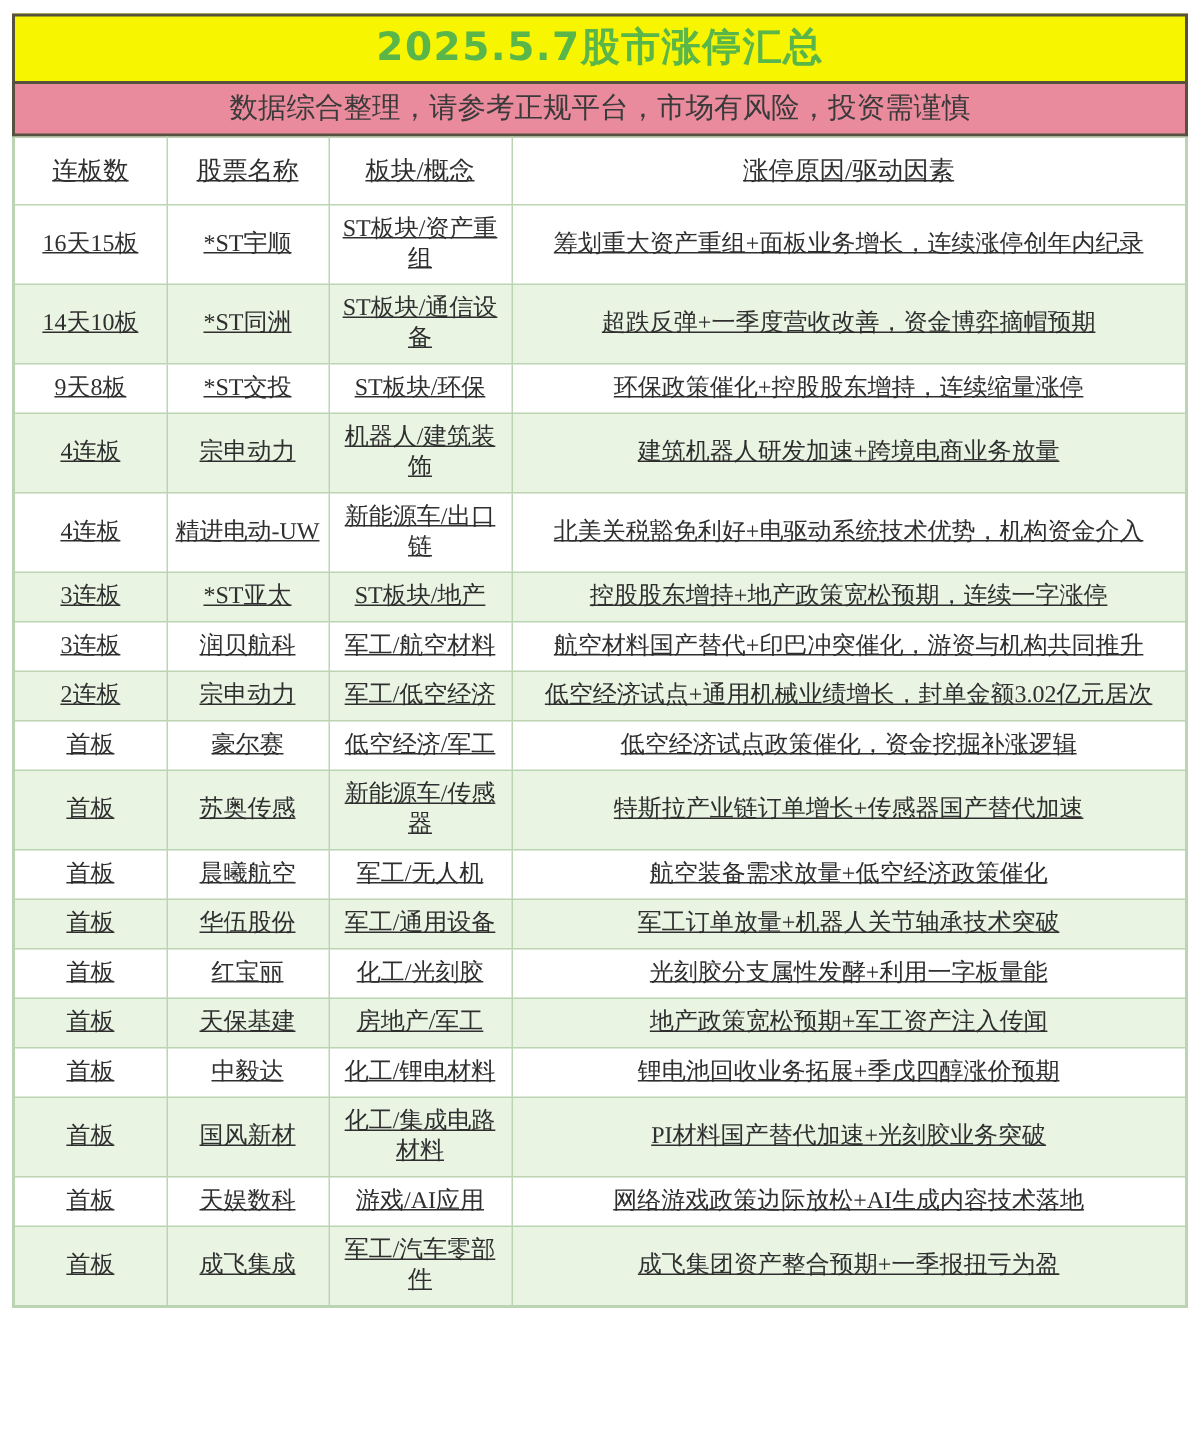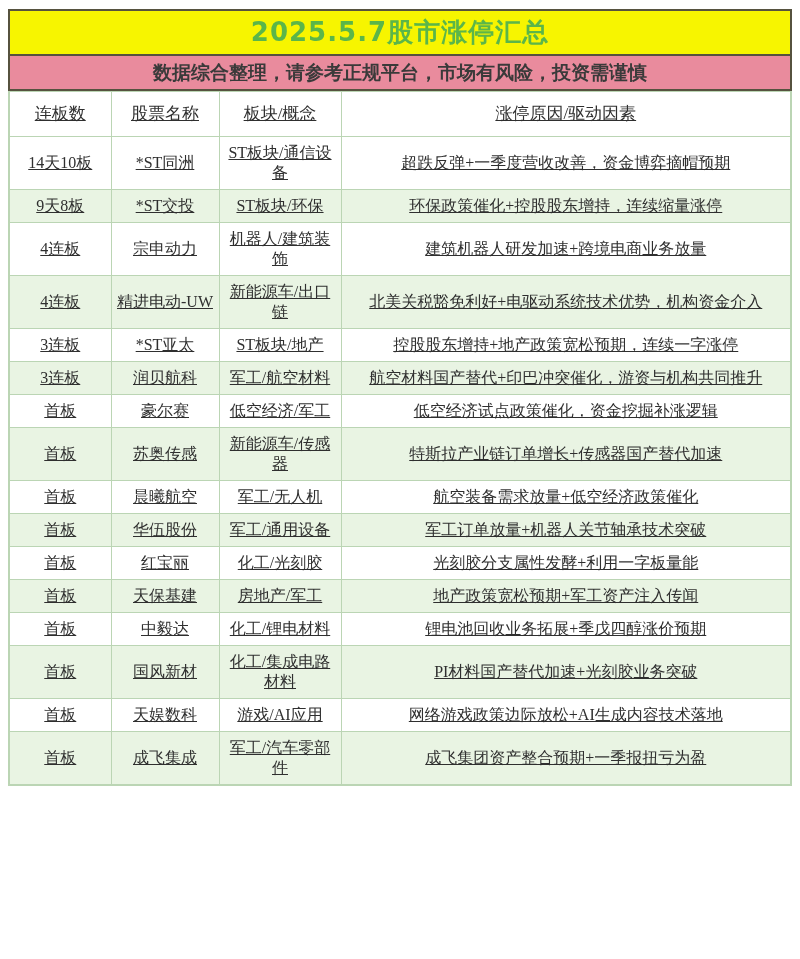--- a/index.html
+++ b/index.html
@@ -29,21 +29,21 @@
     letter-spacing:1px;
   }
   .banner{
     background:var(--banner-bg);
     border:2px solid var(--frame);
     border-top:none;
     text-align:center;
     height:35px;
     line-height:32px;
     font-family:"DejaVu Sans","Liberation Sans",sans-serif;
-    font-weight:bold;
+    font-weight:normal;
     font-size:19px;
     color:var(--banner-text);
   }
   table{
     width:100%;
     border-collapse:collapse;
     table-layout:fixed;
     border:2px solid var(--grid);
     border-top:none;
     text-decoration:underline;
@@ -83,20 +83,26 @@
     <thead>
       <tr>
         <th>连板数</th>
         <th>股票名称</th>
         <th>板块/概念</th>
         <th>涨停原因/驱动因素</th>
       </tr>
     </thead>
     <tbody id="rows">
         <tr>
+          <td>16天15板</td>
+          <td>*ST宇顺</td>
+          <td>ST板块/资产重组</td>
+          <td>筹划重大资产重组+面板业务增长，连续涨停创年内纪录</td>
+        </tr>
+        <tr>
           <td>14天10板</td>
           <td>*ST同洲</td>
           <td>ST板块/通信设备</td>
           <td>超跌反弹+一季度营收改善，资金博弈摘帽预期</td>
         </tr>
         <tr>
           <td>9天8板</td>
           <td>*ST交投</td>
           <td>ST板块/环保</td>
           <td>环保政策催化+控股股东增持，连续缩量涨停</td>
@@ -119,20 +125,26 @@
           <td>ST板块/地产</td>
           <td>控股股东增持+地产政策宽松预期，连续一字涨停</td>
         </tr>
         <tr>
           <td>3连板</td>
           <td>润贝航科</td>
           <td>军工/航空材料</td>
           <td>航空材料国产替代+印巴冲突催化，游资与机构共同推升</td>
         </tr>
         <tr>
+          <td>2连板</td>
+          <td>宗申动力</td>
+          <td>军工/低空经济</td>
+          <td>低空经济试点+通用机械业绩增长，封单金额3.02亿元居次</td>
+        </tr>
+        <tr>
           <td>首板</td>
           <td>豪尔赛</td>
           <td>低空经济/军工</td>
           <td>低空经济试点政策催化，资金挖掘补涨逻辑</td>
         </tr>
         <tr>
           <td>首板</td>
           <td>苏奥传感</td>
           <td>新能源车/传感器</td>
           <td>特斯拉产业链订单增长+传感器国产替代加速</td>

